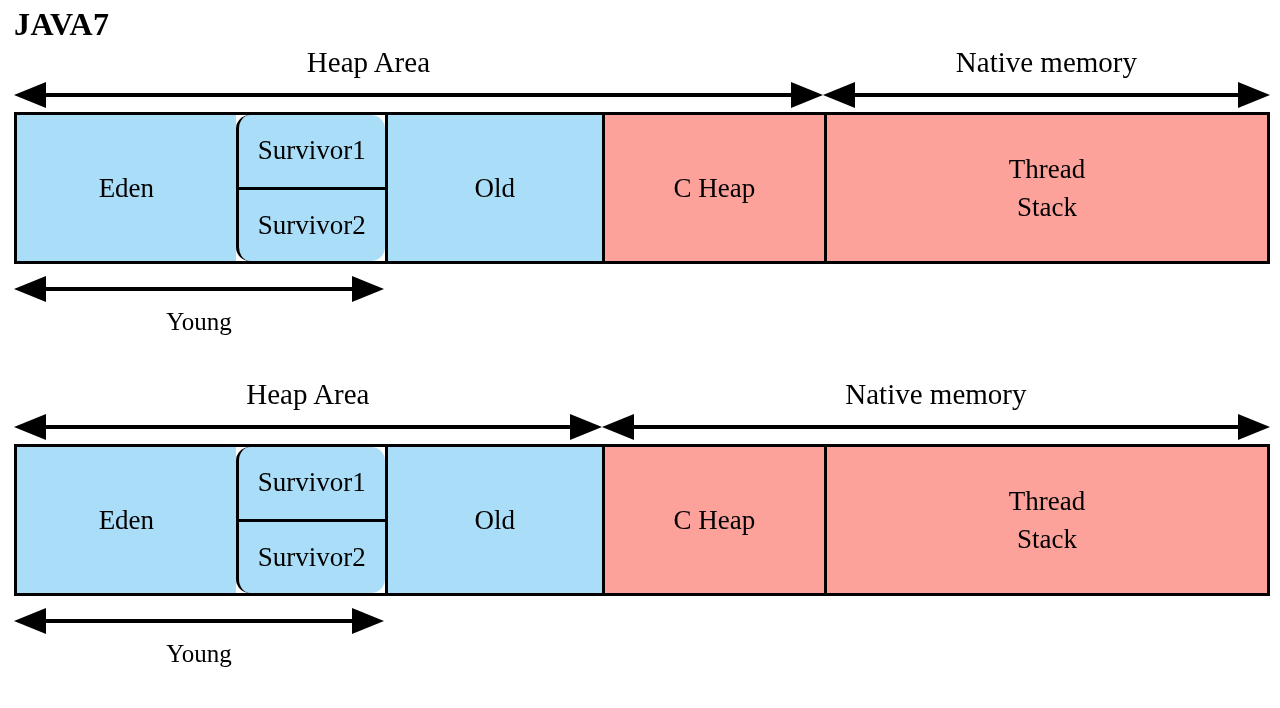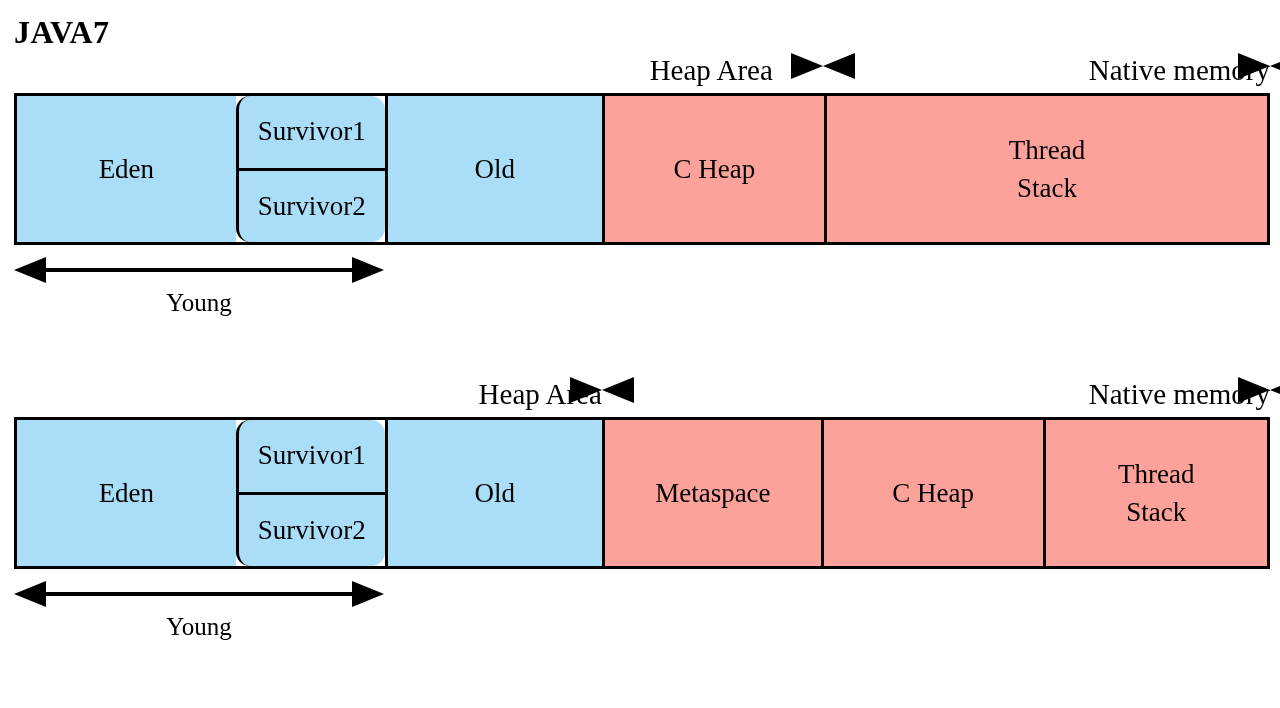--- a/index.html
+++ b/index.html
@@ -16,33 +16,33 @@
     font-family: "Liberation Serif", "DejaVu Serif", serif;
     color: var(--text);
     overflow: hidden;
     position: relative;
   }
   .section {
     position: absolute;
     left: 14px;
     width: 1256px;
   }
-  #java7-section { top: 12px; }
+  #java7-section { top: 4px; }
   #java8-section { top: 376px; }
 
   .section-title {
     font-size: 32px;
     font-weight: 700;
     line-height: 40px;
     height: 40px;
     letter-spacing: 0.5px;
   }
 
   .arrow-row { display: flex; align-items: flex-end; }
-  .arrow-zone { display: flex; flex-direction: row; justify-content: flex-end; }
+  .arrow-zone { display: flex; flex-direction: column; justify-content: flex-end; }
   #java7-section .zone-heap   { width: 64.4%; }
   #java7-section .zone-native { width: 35.6%; }
   #java8-section .zone-heap   { width: 46.8%; }
   #java8-section .zone-native { width: 53.2%; }
   .arrow-label {
     font-size: 29px;
     line-height: 37px;
     text-align: center;
     white-space: nowrap;
   }
@@ -172,21 +172,20 @@
     </div>
   </div>
 
   <div class="box-row">
     <div class="cell blue w-eden">Eden</div>
     <div class="surv-col blue w-surv">
       <div class="surv-half">Survivor1</div>
       <div class="surv-half">Survivor2</div>
     </div>
     <div class="cell blue w-old">Old</div>
-    <div class="cell pink w-fourth">Metaspace</div>
     <div class="cell pink w-cheap">C Heap</div>
     <div class="cell pink w-thread">Thread
 Stack</div>
   </div>
 
   <div class="young-row">
     <div class="h-arrow">
       <div class="head-l"></div>
       <div class="arrow-line"></div>
       <div class="head-r"></div>

